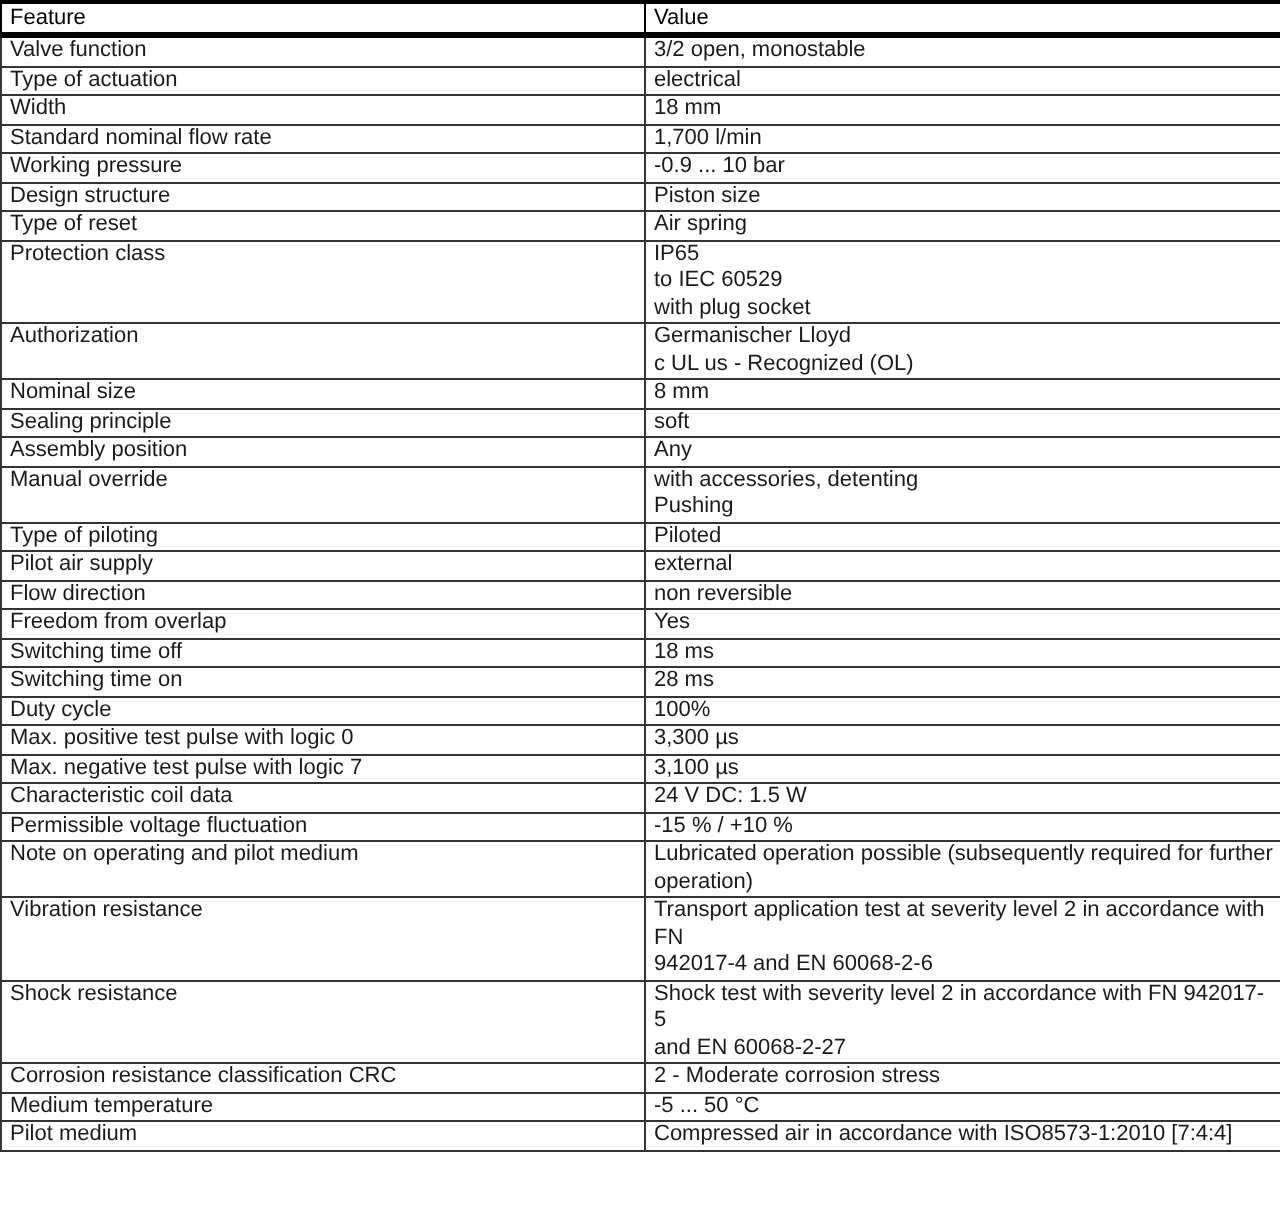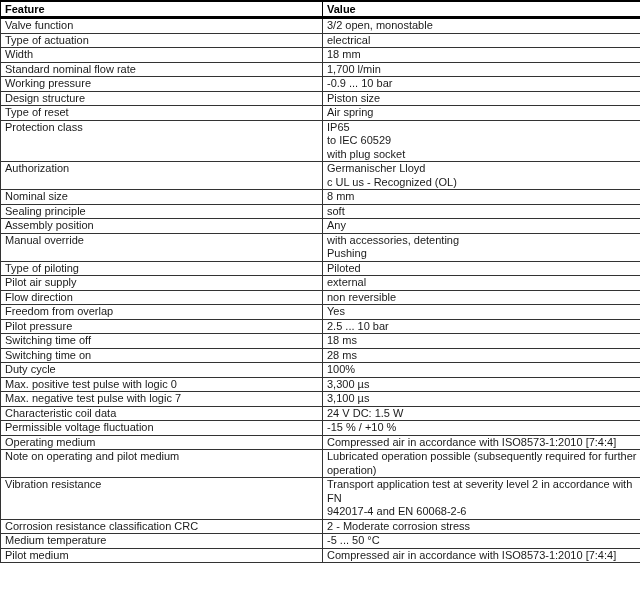--- a/index.html
+++ b/index.html
@@ -30,21 +30,21 @@
     vertical-align: top;
     text-align: left;
     color: #1a1a1a;
     white-space: pre-line;
     overflow: hidden;
   }
   td.value, th.value-head {
     border-left: 1px solid #333333;
   }
   thead th {
-    font-weight: bold;
+    font-weight: normal;
     color: #000000;
     line-height: 14px;
     border-top: 2px solid #000000;
     border-bottom: 3px solid #000000;
     border-left: 1px solid #000000;
   }
   thead th.value-head { border-left: 1px solid #000000; }
   tbody td.feature { border-left: 1px solid #333333; }
 </style>
 </head>
@@ -128,24 +128,20 @@
       </tr>
       <tr>
         <td class="feature">Flow direction</td>
         <td class="value">non reversible</td>
       </tr>
       <tr>
         <td class="feature">Freedom from overlap</td>
         <td class="value">Yes</td>
       </tr>
       <tr>
-        <td class="feature">Pilot pressure</td>
-        <td class="value">2.5 ... 10 bar</td>
-      </tr>
-      <tr>
         <td class="feature">Switching time off</td>
         <td class="value">18 ms</td>
       </tr>
       <tr>
         <td class="feature">Switching time on</td>
         <td class="value">28 ms</td>
       </tr>
       <tr>
         <td class="feature">Duty cycle</td>
         <td class="value">100%</td>
@@ -160,32 +156,33 @@
       </tr>
       <tr>
         <td class="feature">Characteristic coil data</td>
         <td class="value">24 V DC: 1.5 W</td>
       </tr>
       <tr>
         <td class="feature">Permissible voltage fluctuation</td>
         <td class="value">-15 % / +10 %</td>
       </tr>
       <tr>
-        <td class="feature">Operating medium</td>
-        <td class="value">Compressed air in accordance with ISO8573-1:2010 [7:4:4]</td>
-      </tr>
-      <tr>
         <td class="feature">Note on operating and pilot medium</td>
         <td class="value">Lubricated operation possible (subsequently required for further
 operation)</td>
       </tr>
       <tr>
         <td class="feature">Vibration resistance</td>
         <td class="value">Transport application test at severity level 2 in accordance with FN
 942017-4 and EN 60068-2-6</td>
+      </tr>
+      <tr>
+        <td class="feature">Shock resistance</td>
+        <td class="value">Shock test with severity level 2 in accordance with FN 942017-5
+and EN 60068-2-27</td>
       </tr>
       <tr>
         <td class="feature">Corrosion resistance classification CRC</td>
         <td class="value">2 - Moderate corrosion stress</td>
       </tr>
       <tr>
         <td class="feature">Medium temperature</td>
         <td class="value">-5 ... 50 °C</td>
       </tr>
       <tr>

